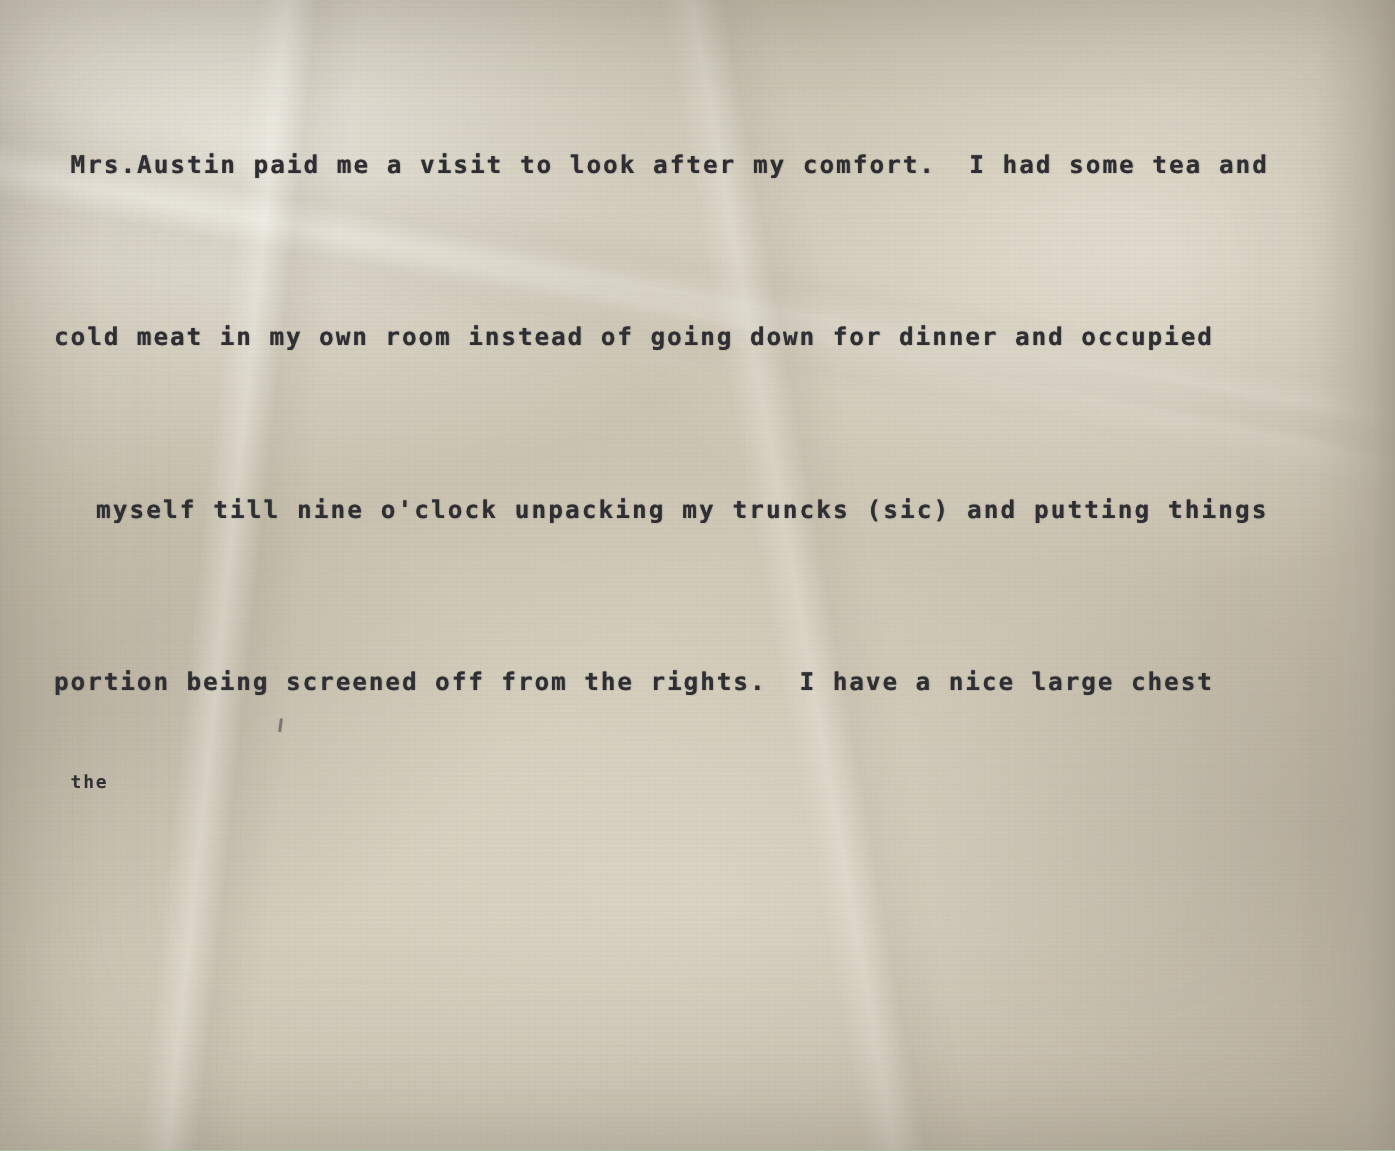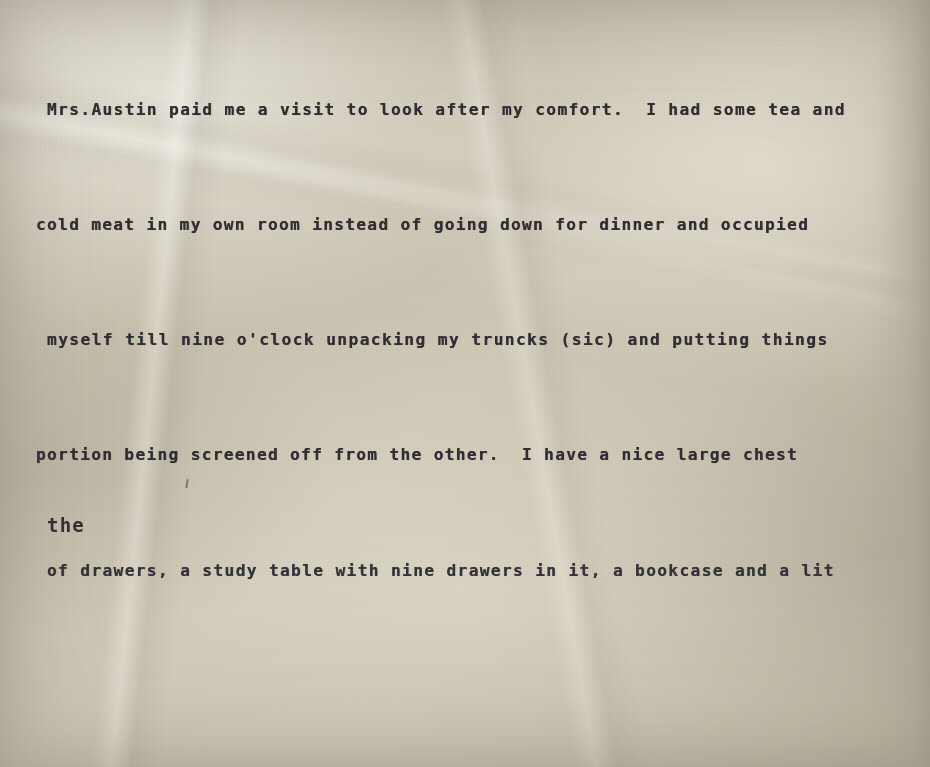--- a/index.html
+++ b/index.html
@@ -76,30 +76,30 @@
     text-shadow: 0 0 0.6px rgba(45,45,52,0.55), 0.4px 0.3px 0.8px rgba(70,68,70,0.35);
     overflow: hidden;
   }
   .line {
     position: relative;
     padding-left: 47px;
     height: 38.4px;
   }
   
   .line:nth-child(2n)   { letter-spacing: 1.30px; padding-left: 36px; }
-  .line:nth-child(3n)   { letter-spacing: 1.42px; }
+  .line:nth-child(3n)   { letter-spacing: 1.42px; margin-left: 17px; }
   .line:nth-child(5n)   { color: #33333a; }
   .line:nth-child(7n)   { color: #2a2a30; }
   
   #insert-the {
     position: absolute;
     left: 47px;
     top: 514px;
     font-family: "DejaVu Sans Mono", "Liberation Mono", monospace;
-    font-size: 19px;
+    font-size: 12px;
     font-weight: 700;
     letter-spacing: 1.2px;
     color: #2e2e33;
     white-space: pre;
   }
   
   #stray-mark {
     position: absolute;
     left: 186px;
     top: 479px;
@@ -121,22 +121,21 @@
 
 <div id="page">
   <div id="paper-base"></div>
   <div id="paper-grain"></div>
   <div id="paper-creases"></div>
 
   <div id="text-layer">
     <div class="line">Mrs.Austin paid me a visit to look after my comfort.  I had some tea and</div>
     <div class="line">cold meat in my own room instead of going down for dinner and occupied</div>
     <div class="line">myself till nine o'clock unpacking my truncks (sic) and putting things</div>
-    <div class="line">portion being screened off from the other.  I have a nice large chest</div>
-    <div class="line">of drawers, a study table with nine drawers in it, a bookcase and a lit</div>
+    <div class="line">portion being screened off from the rights.  I have a nice large chest</div>
     
     
     
     
     
     
     
     
     
     

